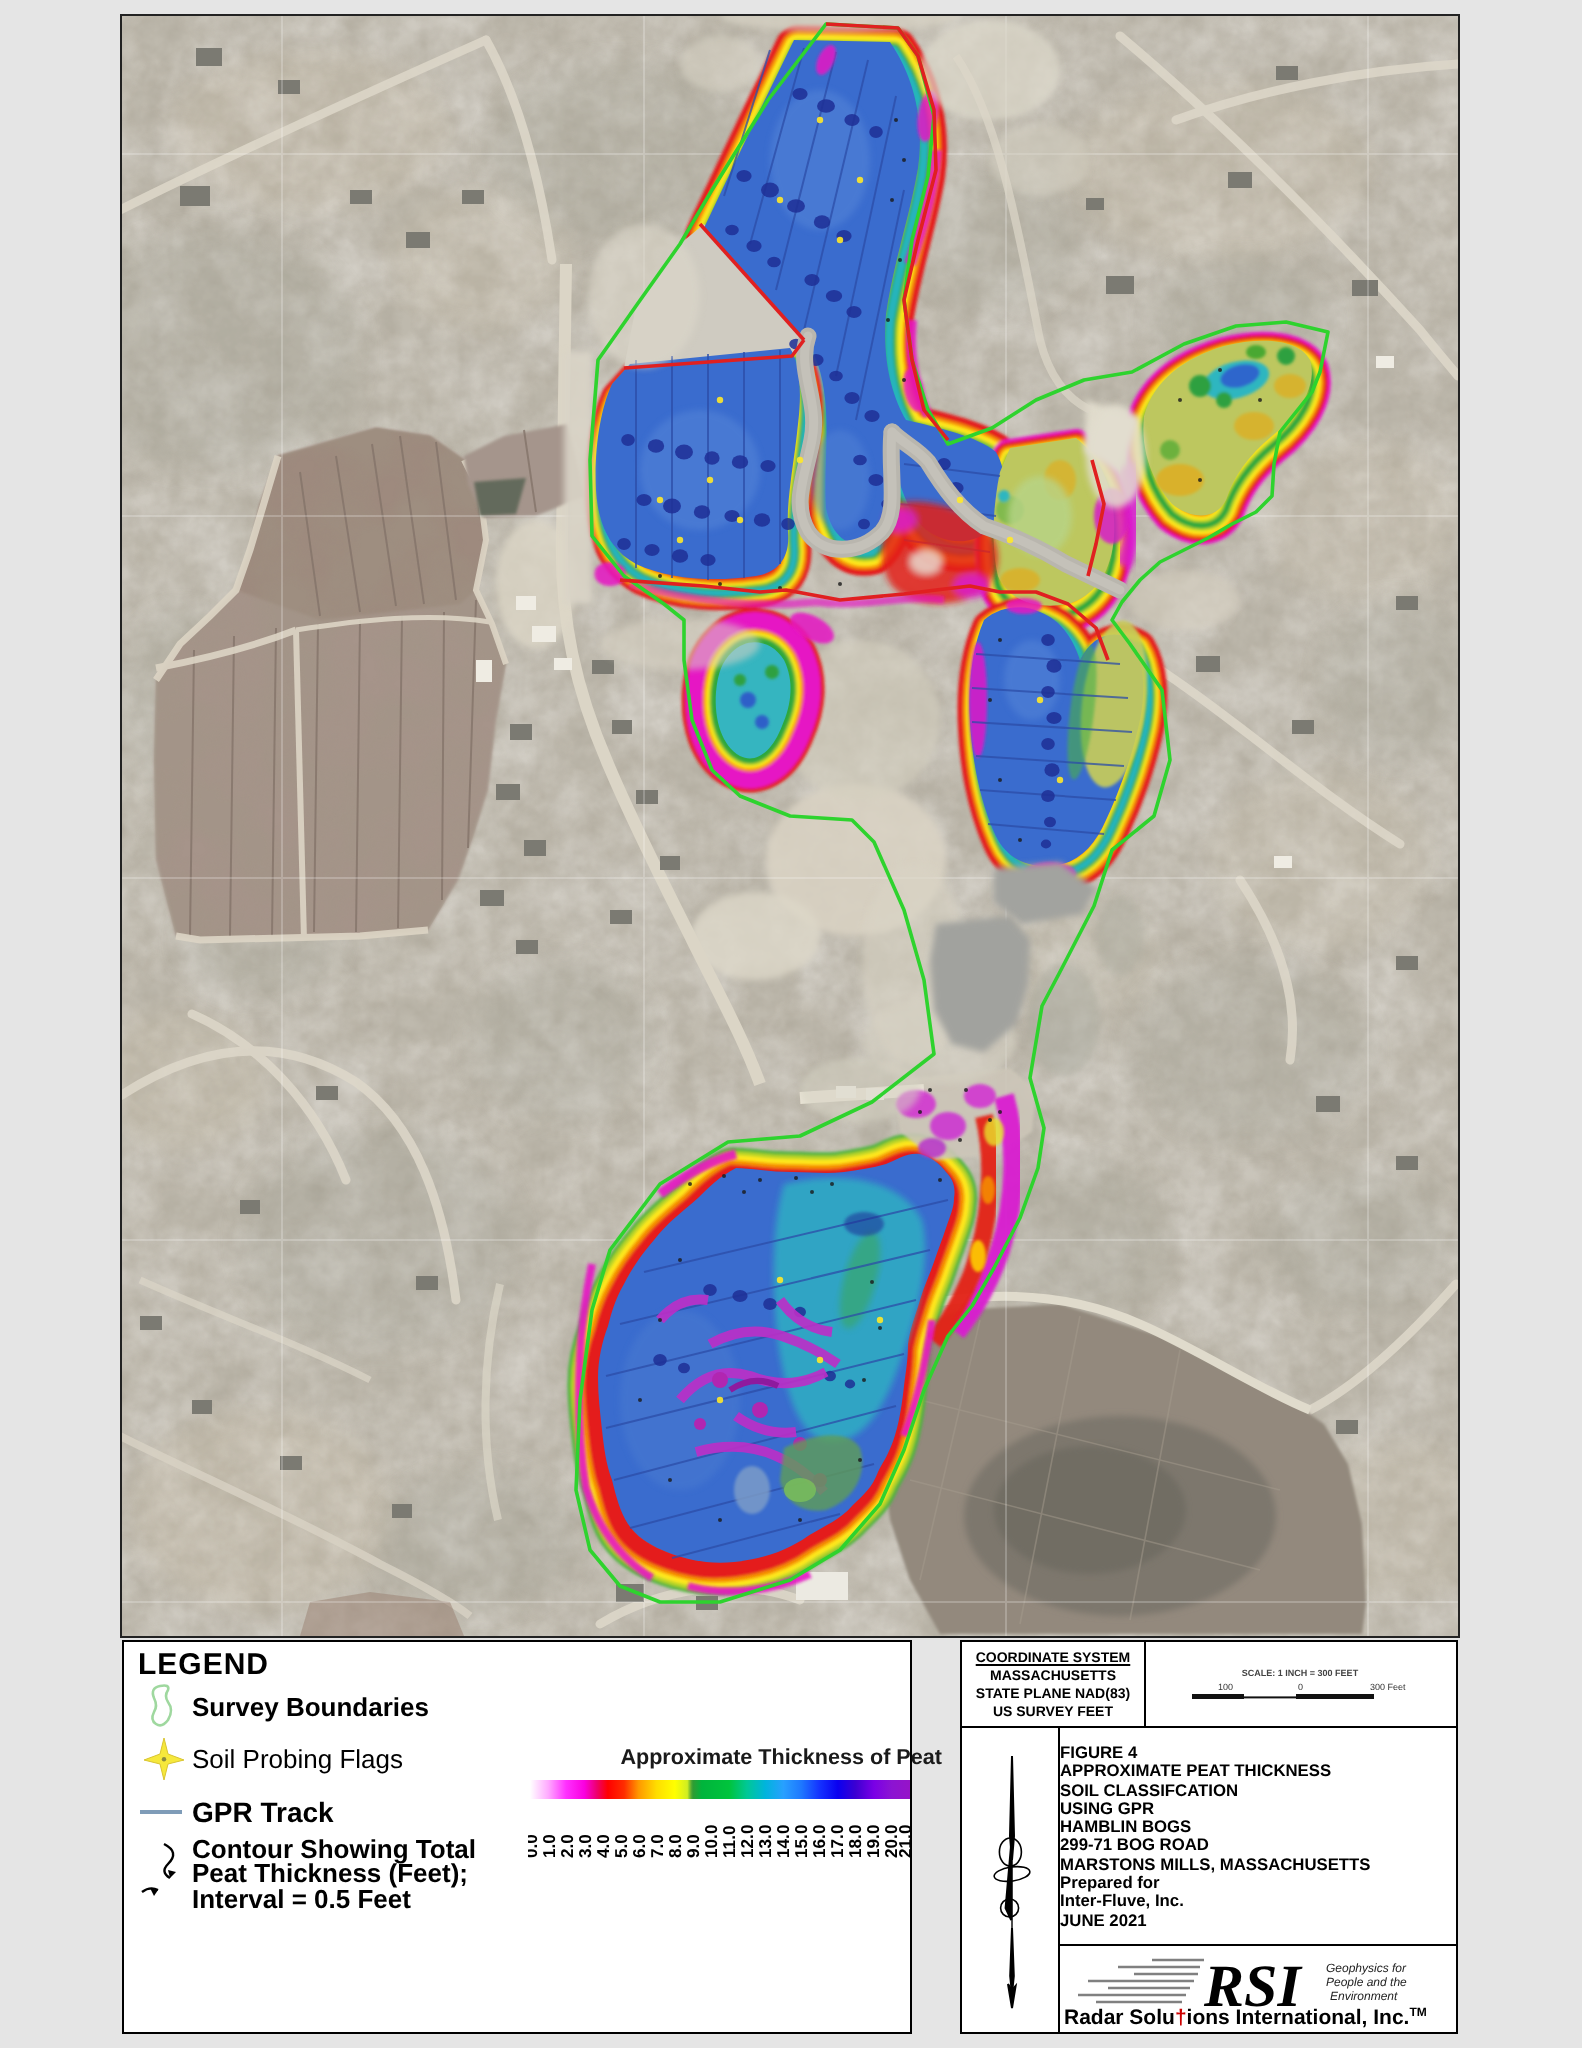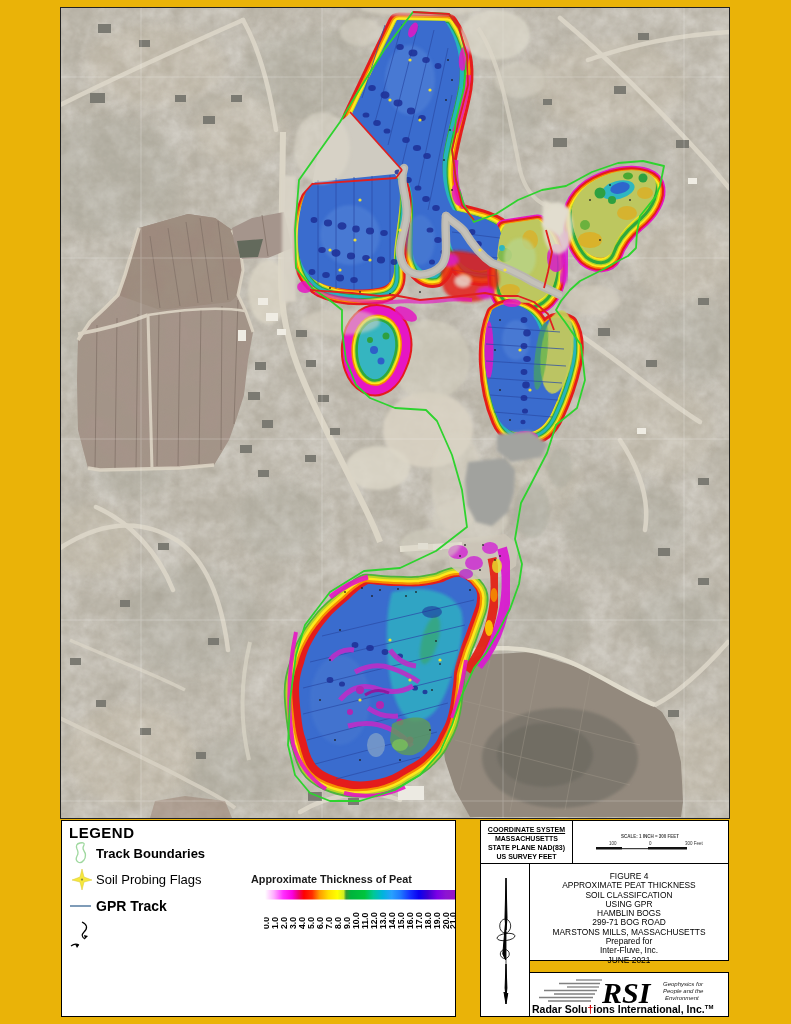--- a/index.html
+++ b/index.html
@@ -1,16 +1,16 @@
 <!DOCTYPE html>
 <html><head><meta charset="utf-8">
 <style>
 html,body{margin:0;padding:0;background:#fff;width:791px;height:1024px;overflow:hidden;
 font-family:"Liberation Sans",sans-serif}
-.page{position:relative;width:791px;height:1024px;background:#eab308}
+.page{position:relative;width:791px;height:1024px;background:#e5e5e5}
 .abs{position:absolute}
 .box{position:absolute;border:1px solid #000;background:#fff;box-sizing:border-box}
 </style></head>
 <body>
 <div class="page">
 
 <svg class="abs" style="left:60px;top:7px" width="670" height="812" viewBox="60 7 670 812">
 <defs>
   <filter id="mottle" x="-5%" y="-5%" width="110%" height="110%" color-interpolation-filters="sRGB">
     <feTurbulence type="fractalNoise" baseFrequency="0.032" numOctaves="4" seed="19" stitchTiles="stitch" result="n"></feTurbulence>
@@ -665,42 +665,43 @@
 <div class="abs" style="left:60px;top:7px;width:668px;height:810px;border:1px solid #222"></div>
 
 <div class="box" style="left:61px;top:820px;width:395px;height:197px">
 
   <div class="abs" style="left:7px;top:3px;font-size:15px;font-weight:bold;letter-spacing:.5px">LEGEND</div>
 
   <svg class="abs" style="left:10px;top:20px" width="22" height="24" viewBox="0 0 22 24">
     <path d="M8,2 Q13,1 12,4 Q10,7 12,10 Q15,14 12,19 Q9,23 6,21 Q3,19 5,15 Q7,12 5,8 Q3,3 8,2 Z" fill="none" stroke="#9fd89f" stroke-width="1.3"></path>
   </svg>
 
-  <div class="abs" style="left:34px;top:25px;font-size:13px;font-weight:bold">Track Boundaries</div>
+  <div class="abs" style="left:34px;top:25px;font-size:13px;font-weight:bold">Survey Boundaries</div>
 
   <svg class="abs" style="left:8px;top:47px" width="24" height="24" viewBox="0 0 24 24">
     <path d="M12,1 L14,9 L22,12 L14,14 L12,22 L10,14 L2,12 L10,9 Z" fill="#f6e83c" stroke="#d8c430" stroke-width=".5"></path>
     <circle cx="12" cy="11.6" r="1.1" fill="#8a8a40"></circle>
   </svg>
 
   <div class="abs" style="left:34px;top:51px;font-size:13px;font-weight:normal">Soil Probing Flags</div>
 
   <div class="abs" style="left:8px;top:84px;width:21px;height:2px;background:#7f9cb8"></div>
 
   <div class="abs" style="left:34px;top:77px;font-size:14px;font-weight:bold">GPR Track</div>
 
   <svg class="abs" style="left:6px;top:99px" width="28" height="32" viewBox="0 0 28 32">
     <path d="M14,2 Q22,6 16,12 Q12,16 17,19" fill="none" stroke="#000" stroke-width="1.2"></path>
     <path d="M17,19 l-1,-4 l4,1 Z" fill="#000"></path>
     <path d="M3,26 q4,-3 8,-1" fill="none" stroke="#000" stroke-width="1.2"></path>
     <path d="M11,25 l-4,-1 l2,4 Z" fill="#000"></path>
   </svg>
 
-
-  <div class="abs" style="left:189px;top:52px;width:220px;text-align:left;font-size:10.8px;font-weight:bold;color:#1a1a1a">Approximate Thickness of Peat</div>
+  <div class="abs" style="left:34px;top:98px;font-size:13px;font-weight:bold;line-height:12.3px">Contour Showing Total<br>Peat Thickness (Feet);<br>Interval = 0.5 Feet</div>
+
+  <div class="abs" style="left:189px;top:52px;width:220px;text-align:right;font-size:10.8px;font-weight:bold;color:#1a1a1a">Approximate Thickness of Peat</div>
 
   <svg class="abs" style="left:202px;top:68px" width="192" height="44" viewBox="0 0 192 44">
     <defs>
       <linearGradient id="cbar" x1="0" y1="0" x2="1" y2="0">
         <stop offset="0" stop-color="#ffffff"></stop>
         <stop offset=".048" stop-color="#ffaaff"></stop>
         <stop offset=".095" stop-color="#ff30ff"></stop>
         <stop offset=".143" stop-color="#fa00e0"></stop>
         <stop offset=".175" stop-color="#ee0070"></stop>
         <stop offset=".205" stop-color="#ff0000"></stop>
@@ -777,21 +778,21 @@
       <path d="M24.6,58 L21.8,90 L24.6,96 Z"></path>
       <ellipse cx="24.2" cy="62" rx="5.5" ry="7" fill="none" stroke-width="0.8"></ellipse>
       <ellipse cx="25" cy="73" rx="9" ry="3.5" fill="none" stroke-width="0.8" transform="rotate(-8 25 73)"></ellipse>
       <circle cx="23.8" cy="90" r="4.5" fill="none" stroke-width="0.8"></circle>
       <path d="M25,140 L23,128 L25,131 L26.8,129 Z"></path>
       <path d="M25,100 L25.9,124 L25,133 L24.1,124 Z"></path>
     </g>
   </svg>
 </div>
 
-<div class="box" style="left:529px;top:863px;width:200px;height:98px;text-align:center;font-size:8.4px;font-weight:normal;line-height:9.3px;padding-top:8px">
+<div class="box" style="left:529px;top:863px;width:200px;height:110px;font-size:8.4px;font-weight:bold;line-height:9.3px;padding-top:8px">
 FIGURE 4<br>APPROXIMATE PEAT THICKNESS<br>SOIL CLASSIFCATION<br>USING GPR<br>HAMBLIN BOGS<br>299-71 BOG ROAD<br>MARSTONS MILLS, MASSACHUSETTS<br>Prepared for<br>Inter-Fluve, Inc.<br>JUNE 2021
 </div>
 
 <div class="box" style="left:529px;top:972px;width:200px;height:45px">
 
   <svg class="abs" style="left:4px;top:3px" width="192" height="40" viewBox="0 0 192 40">
     <g stroke="#808080" stroke-width="1.3">
       <line x1="42" y1="4" x2="68" y2="4"></line>
       <line x1="25" y1="7.5" x2="66" y2="7.5"></line>
       <line x1="33" y1="11" x2="65" y2="11"></line>

